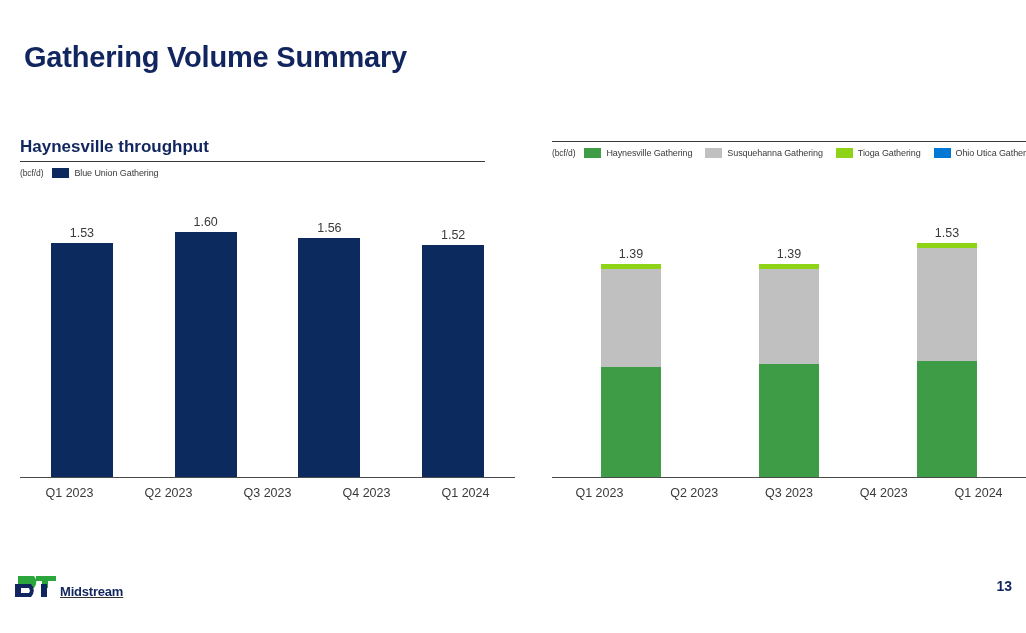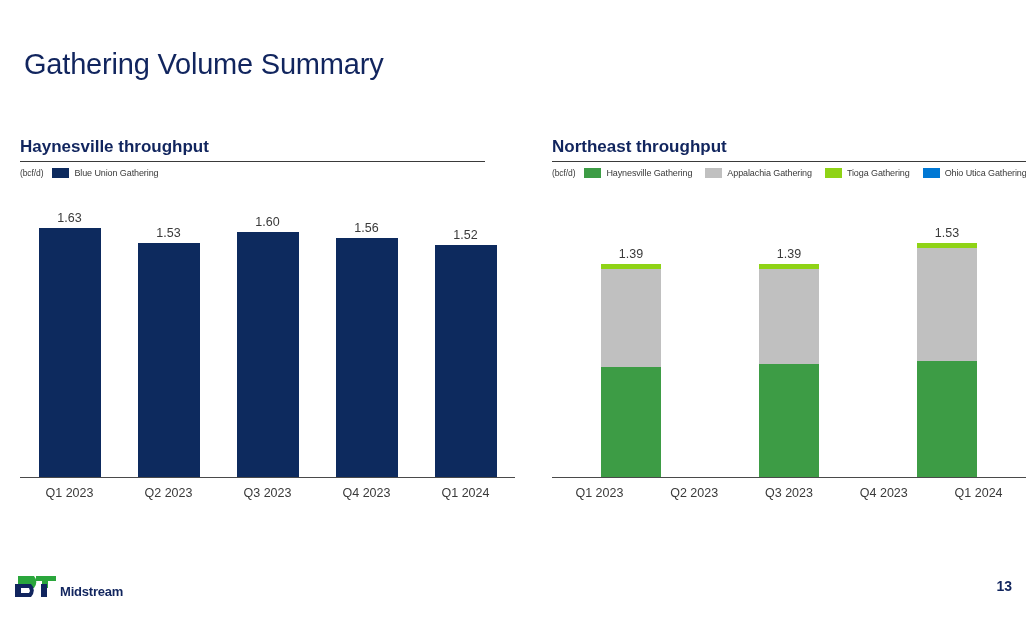--- a/index.html
+++ b/index.html
@@ -13,23 +13,23 @@
     position: relative;
     font-family: "Liberation Sans", sans-serif;
     overflow: hidden;
     color: #333333;
   }
 
   
   .slide-title {
     position: absolute;
     left: 24px;
-    top: 48px;
+    top: 41px;
     font-size: 29px;
-    font-weight: normal;
+    font-weight: bold;
     color: #11255e;
     letter-spacing: -0.2px;
     white-space: nowrap;
   }
 
   
   .panel {
     position: absolute;
     top: 137px;
   }
@@ -157,20 +157,21 @@
   }
 
   
   .logo {
     position: absolute;
     left: 14px;
     top: 572px;
     height: 28px;
     display: flex;
     align-items: flex-end;
+    text-decoration: underline;
   }
   .logo-mark {
     position: relative;
     width: 44px;
     height: 26px;
     flex: none;
   }
   .logo-mark svg { display: block; }
   .logo-word {
     font-size: 13px;
@@ -201,51 +202,44 @@
   <div class="legend">
     <span class="legend-unit">(bcf/d)</span>
     <span class="legend-item">
       <span class="legend-swatch" style="background:#0d2a5e"></span>
       <span class="legend-label">Blue Union Gathering</span>
     </span>
   </div>
 </div>
 
 <div class="panel panel-right">
-  <div class="panel-title">Northeast throughput</div>
   <div class="panel-rule panel-rule-right"></div>
   <div class="legend">
     <span class="legend-unit">(bcf/d)</span>
     <span class="legend-item">
       <span class="legend-swatch" style="background:#3d9c45"></span>
       <span class="legend-label">Haynesville Gathering</span>
     </span>
     <span class="legend-item">
       <span class="legend-swatch" style="background:#c0c0c0"></span>
-      <span class="legend-label">Appalachia Gathering</span>
+      <span class="legend-label">Susquehanna Gathering</span>
     </span>
     <span class="legend-item">
       <span class="legend-swatch" style="background:#8fd316"></span>
       <span class="legend-label">Tioga Gathering</span>
     </span>
     <span class="legend-item">
       <span class="legend-swatch" style="background:#0078d4"></span>
       <span class="legend-label">Ohio Utica Gathering</span>
     </span>
   </div>
 </div>
 
 <div class="plot plot-left">
   <div class="bars" id="bars-haynesville">
-      <div class="bar-slot">
-        <div class="bar-col">
-          <div class="seg" title="Blue Union Gathering Q1 2023" style="height: 248.882px; background: rgb(13, 42, 94);"></div>
-          <div class="bar-label" style="bottom: 251.882px;">1.63</div>
-        </div>
-      </div>
       <div class="bar-slot">
         <div class="bar-col">
           <div class="seg" title="Blue Union Gathering Q2 2023" style="height: 233.613px; background: rgb(13, 42, 94);"></div>
           <div class="bar-label" style="bottom: 236.613px;">1.53</div>
         </div>
       </div>
       <div class="bar-slot">
         <div class="bar-col">
           <div class="seg" title="Blue Union Gathering Q3 2023" style="height: 244.301px; background: rgb(13, 42, 94);"></div>
           <div class="bar-label" style="bottom: 247.301px;">1.60</div>

